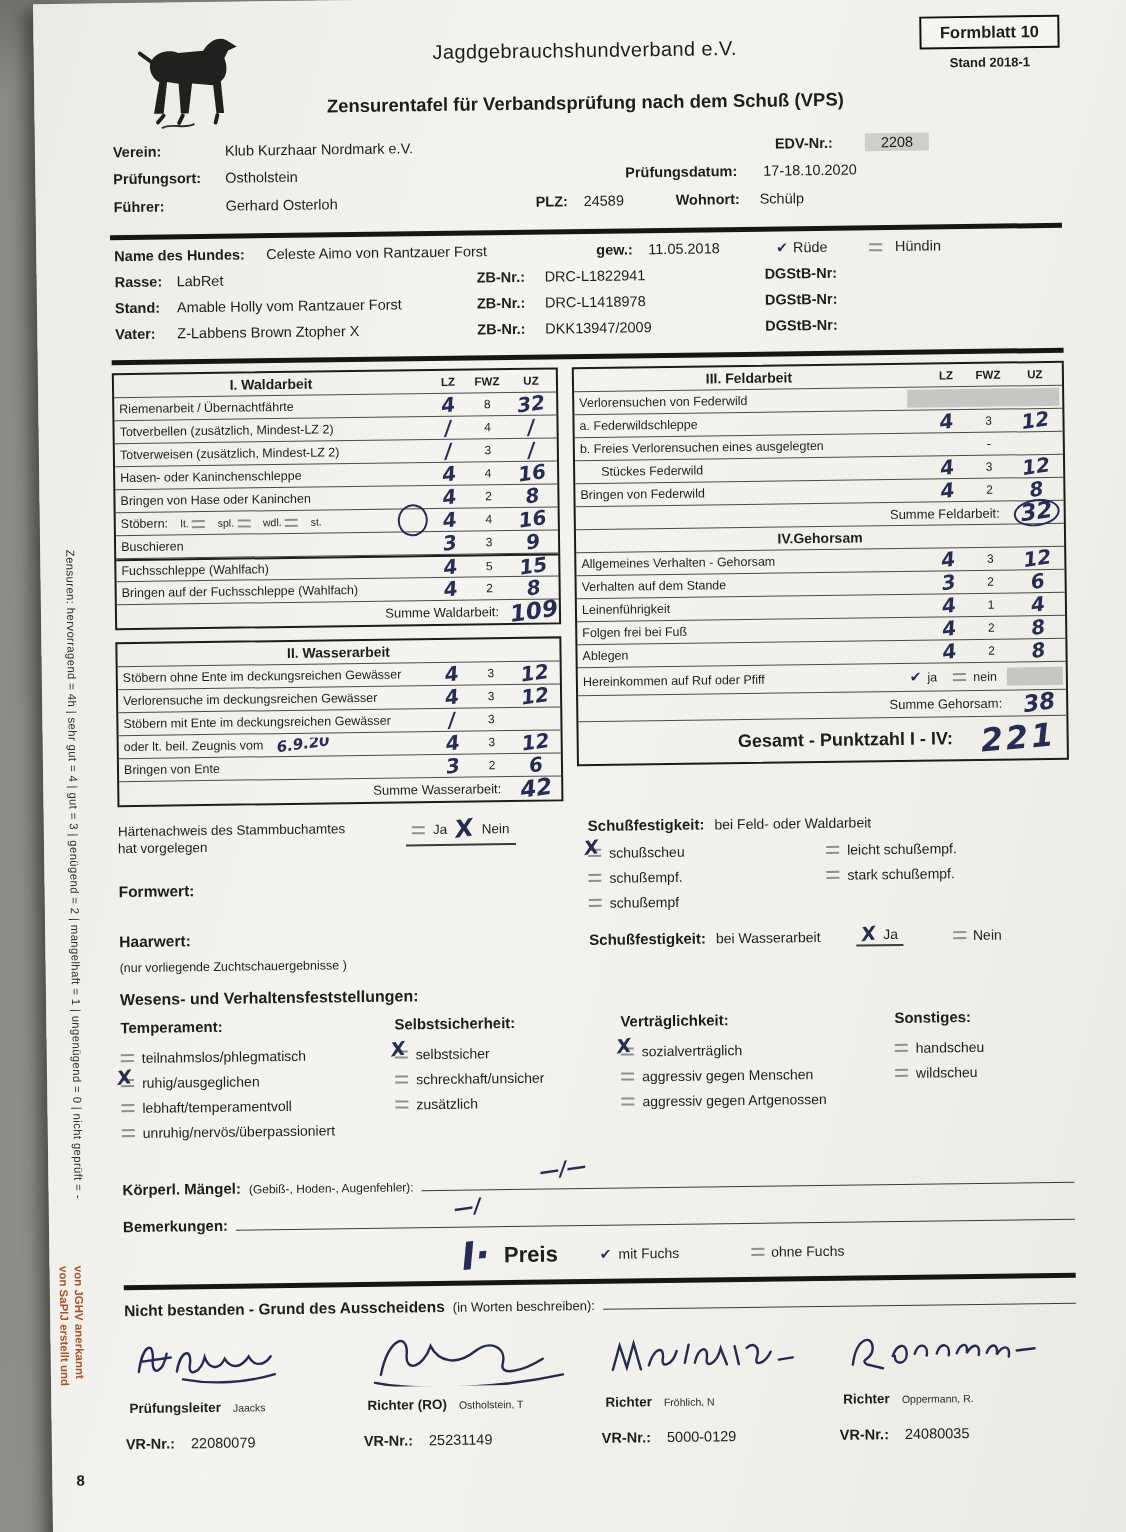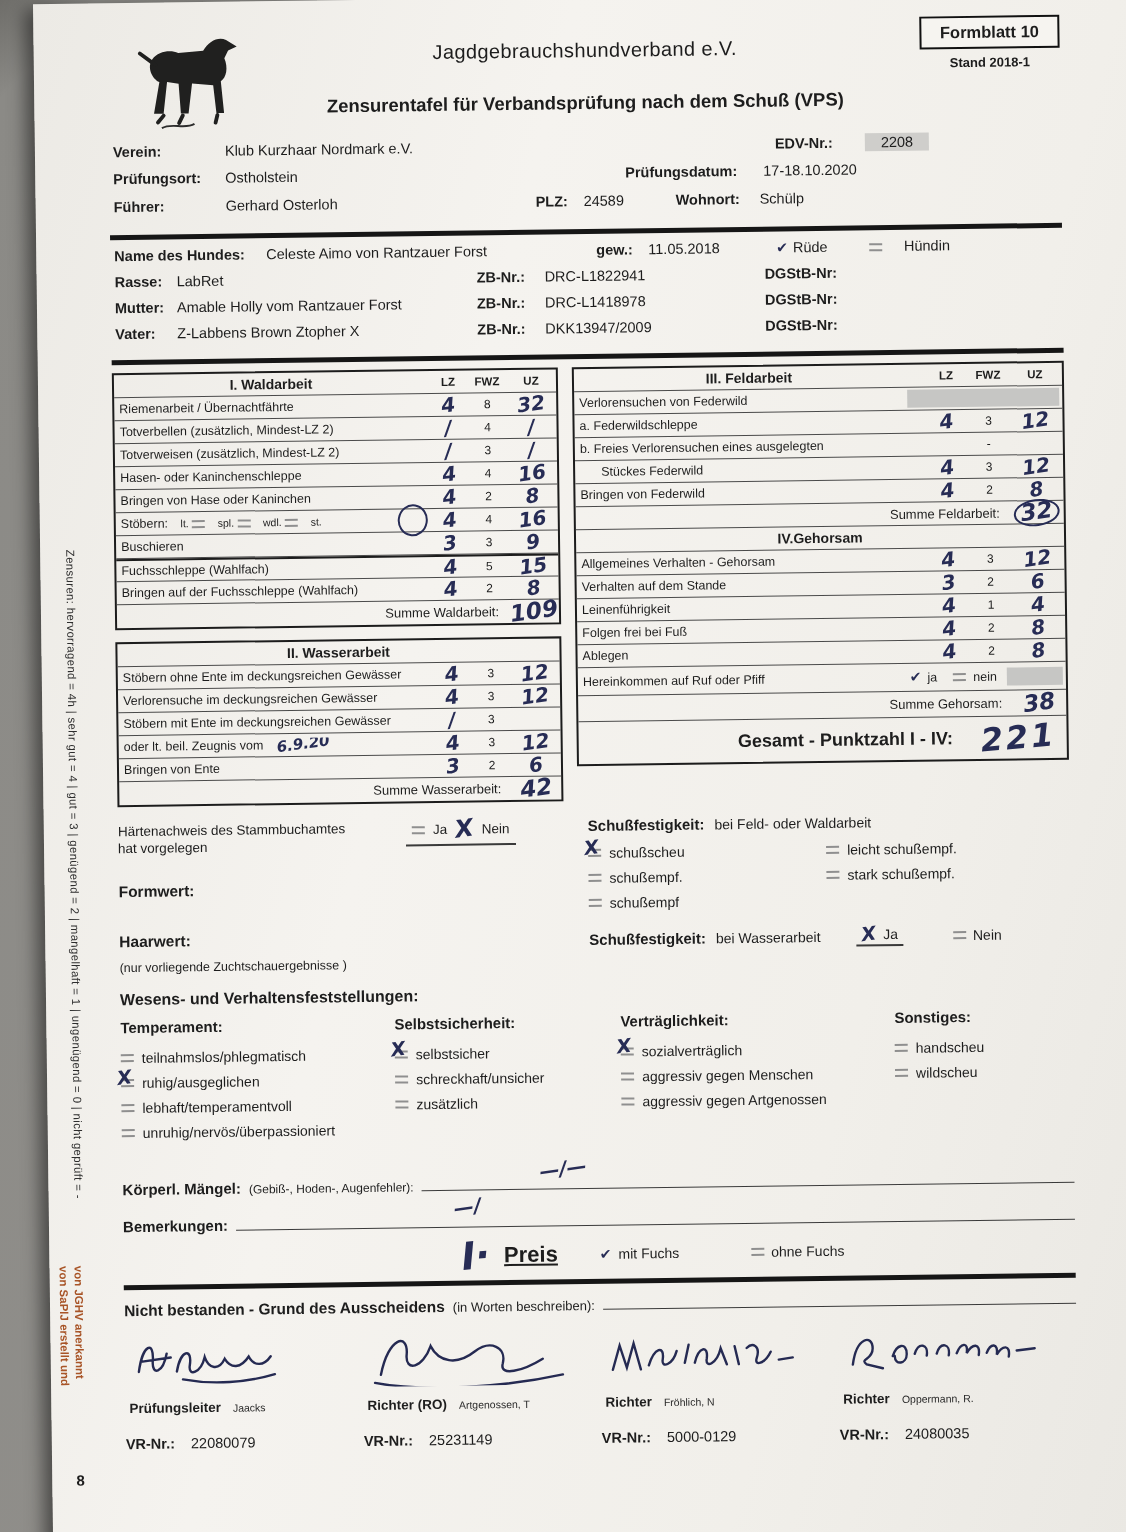--- a/index.html
+++ b/index.html
@@ -81,21 +81,21 @@
   .wlbl{font-weight:bold;font-size:15px;margin-bottom:9px;}
   
   .krow{display:flex;align-items:baseline;margin-top:32px;gap:8px;font-size:15px;}
   .klbl{font-weight:bold;}
   .knote{font-size:12px;}
   .fill{flex:1;border-bottom:1.5px solid #3a3a3a;height:18px;position:relative;}
   .fill .hw{position:absolute;left:18%;top:-12px;}
   .brow{display:flex;align-items:baseline;margin-top:16px;gap:8px;font-size:15px;}
   .preis{display:flex;align-items:center;margin:8px 0 2px 338px;gap:14px;}
   .phw{font-size:38px;transform:rotate(-5deg);}
-  .plbl{font-size:22px;font-weight:bold;margin-right:28px;text-decoration:underline;}
+  .plbl{font-size:22px;font-weight:bold;margin-right:28px;}
   .pitem{display:flex;align-items:center;gap:7px;font-size:14px;}
   .nbrow{display:flex;align-items:baseline;gap:8px;margin-top:10px;font-size:15.5px;}
   .nblbl{font-weight:bold;}
   .nbnote{font-size:13px;}
   .nbline{flex:1;border-bottom:1.5px solid #3a3a3a;height:16px;}
   .sigs{display:flex;margin-top:8px;height:92px;}
   .sig{flex:1;position:relative;}
   .sig svg{position:absolute;left:2px;top:0;width:212px;height:62px;}
   .sigcap{position:absolute;left:4px;bottom:4px;display:flex;align-items:baseline;gap:12px;}
   .role{font-weight:bold;font-size:13.5px;}
@@ -163,31 +163,31 @@
     <div class="thickbar"></div>
 
     <div class="dogrow">
       <span class="lbl" style="width:152px">Name des Hundes:</span>
       <span style="width:330px">Celeste Aimo von Rantzauer Forst</span>
       <span class="lbl" style="width:52px">gew.:</span>
       <span style="width:128px">11.05.2018</span>
       <span class="hw hw-chk">✔</span>
       <span style="width:76px;margin-left:5px">Rüde</span>
       <span class="chk"></span>
-      <span style="margin-left:22px">Hündin</span>
+      <span style="margin-left:13px">Hündin</span>
     </div>
     <div class="dogrow">
       <span class="lbl" style="width:62px">Rasse:</span>
       <span style="width:300px">LabRet</span>
       <span class="lbl" style="width:68px">ZB-Nr.:</span>
       <span style="width:220px">DRC-L1822941</span>
       <span class="lbl">DGStB-Nr:</span>
     </div>
     <div class="dogrow">
-      <span class="lbl" style="width:62px">Mutter:</span>
+      <span class="lbl" style="width:62px">Stand:</span>
       <span style="width:300px">Amable Holly vom Rantzauer Forst</span>
       <span class="lbl" style="width:68px">ZB-Nr.:</span>
       <span style="width:220px">DRC-L1418978</span>
       <span class="lbl">DGStB-Nr:</span>
     </div>
     <div class="dogrow">
       <span class="lbl" style="width:62px">Vater:</span>
       <span style="width:300px">Z-Labbens Brown Ztopher X</span>
       <span class="lbl" style="width:68px">ZB-Nr.:</span>
       <span style="width:220px">DKK13947/2009</span>
@@ -583,21 +583,21 @@
           <span class="role">Prüfungsleiter</span>
           <span class="pname">Jaacks</span>
         </div>
       </div>
       <div class="sig">
         <svg viewBox="0 0 212 62">
           <path d="M16 50 C24 12 44 8 42 30 C40 48 58 44 66 22 C74 38 92 42 110 28 C126 16 142 24 138 40 C134 54 158 48 178 36 M10 58 C60 68 140 64 198 52" fill="none" stroke="#252a52" stroke-width="2.4" stroke-linecap="round"></path>
         </svg>
         <div class="sigcap">
           <span class="role">Richter (RO)</span>
-          <span class="pname">Artgenossen,  T</span>
+          <span class="pname">Ostholstein,  T</span>
         </div>
       </div>
       <div class="sig">
         <svg viewBox="0 0 212 62">
           <path d="M10 48 L17 24 L24 46 L31 22 L38 48 M46 44 C52 26 62 24 60 38 C58 48 70 44 74 30 M82 42 L86 24 M92 42 C96 26 106 24 104 38 C102 48 114 44 118 28 L124 44 M132 26 L136 44 M144 28 C150 22 158 26 154 38 C151 47 162 44 168 32 M176 40 L190 38" fill="none" stroke="#252a52" stroke-width="2.4" stroke-linecap="round"></path>
         </svg>
         <div class="sigcap">
           <span class="role">Richter</span>
           <span class="pname">Fröhlich,  N</span>
         </div>

